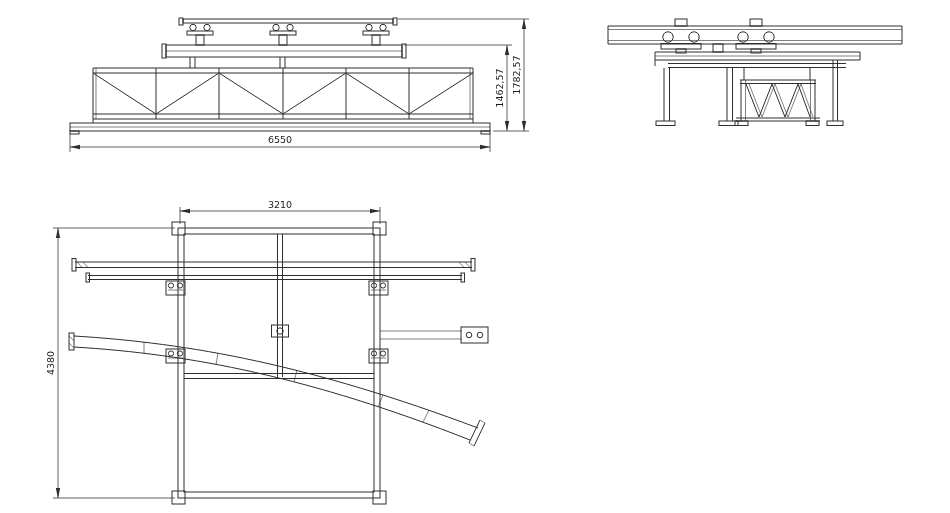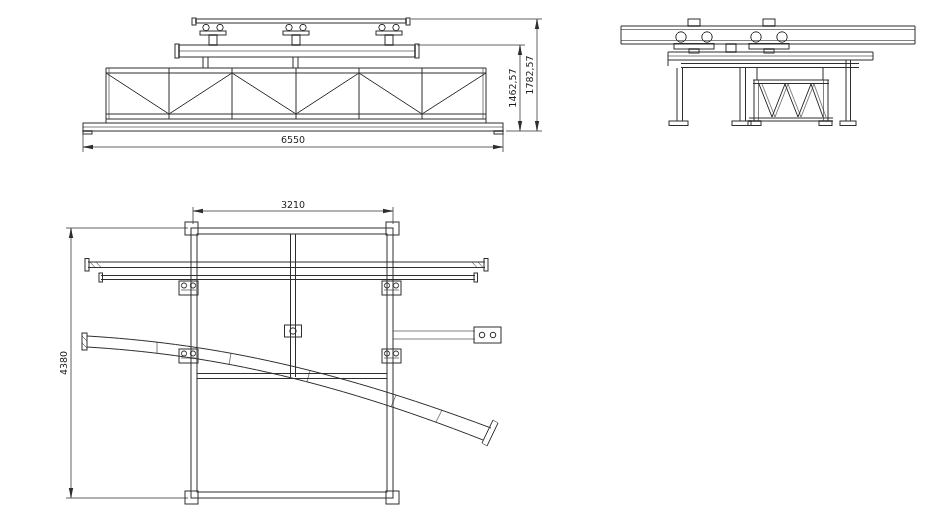--- a/index.html
+++ b/index.html
@@ -1,17 +1,17 @@
 <!DOCTYPE html>
 <html><head>
 <meta charset="utf-8">
 <style>
   html,body{margin:0;padding:0;background:#ffffff;}
   .sheet{width:928px;height:513px;background:#ffffff;position:relative;overflow:hidden;
-         font-family:"DejaVu Sans",sans-serif;padding-left:13px;}
+         font-family:"DejaVu Sans",sans-serif;}
   svg{display:block;}
   .ln {fill:none;stroke:#2e2e2e;stroke-width:1;}
   .lnt{fill:none;stroke:#2e2e2e;stroke-width:0.6;}
   .dim{fill:none;stroke:#3a3a3a;stroke-width:0.8;}
   .fl {fill:#2e2e2e;stroke:none;}
   .dimtext{font-family:"DejaVu Sans",sans-serif;font-size:9.5px;fill:#1c1c1c;}
 </style>
 </head>
 <body>
 

